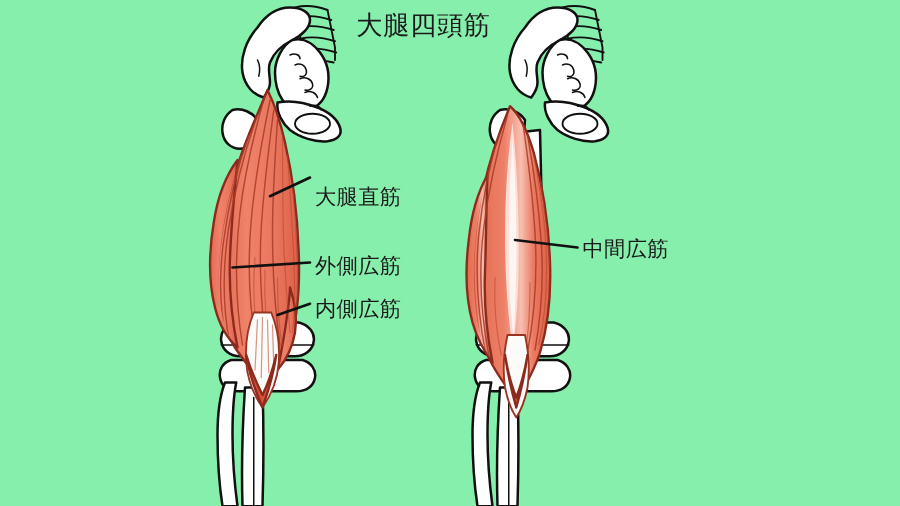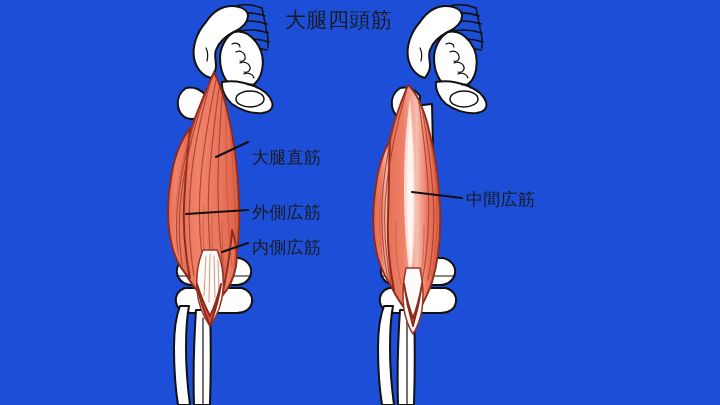--- a/index.html
+++ b/index.html
@@ -14,21 +14,21 @@
     position: relative;
     overflow: hidden;
     font-family: "DejaVu Sans", "Liberation Sans", sans-serif;
   }
   #stage {
     position: absolute;
     left: 0;
     top: 0;
     width: 720px;
     height: 405px;
-    background: #1d4ed8;
+    background: #86efac;
   }
   #stage svg {
     display: block;
     width: 720px;
     height: 405px;
   }
   .title-text {
     font-family: "DejaVu Sans", "Liberation Sans", sans-serif;
     font-size: 21px;
     fill: #1a1a1a;

